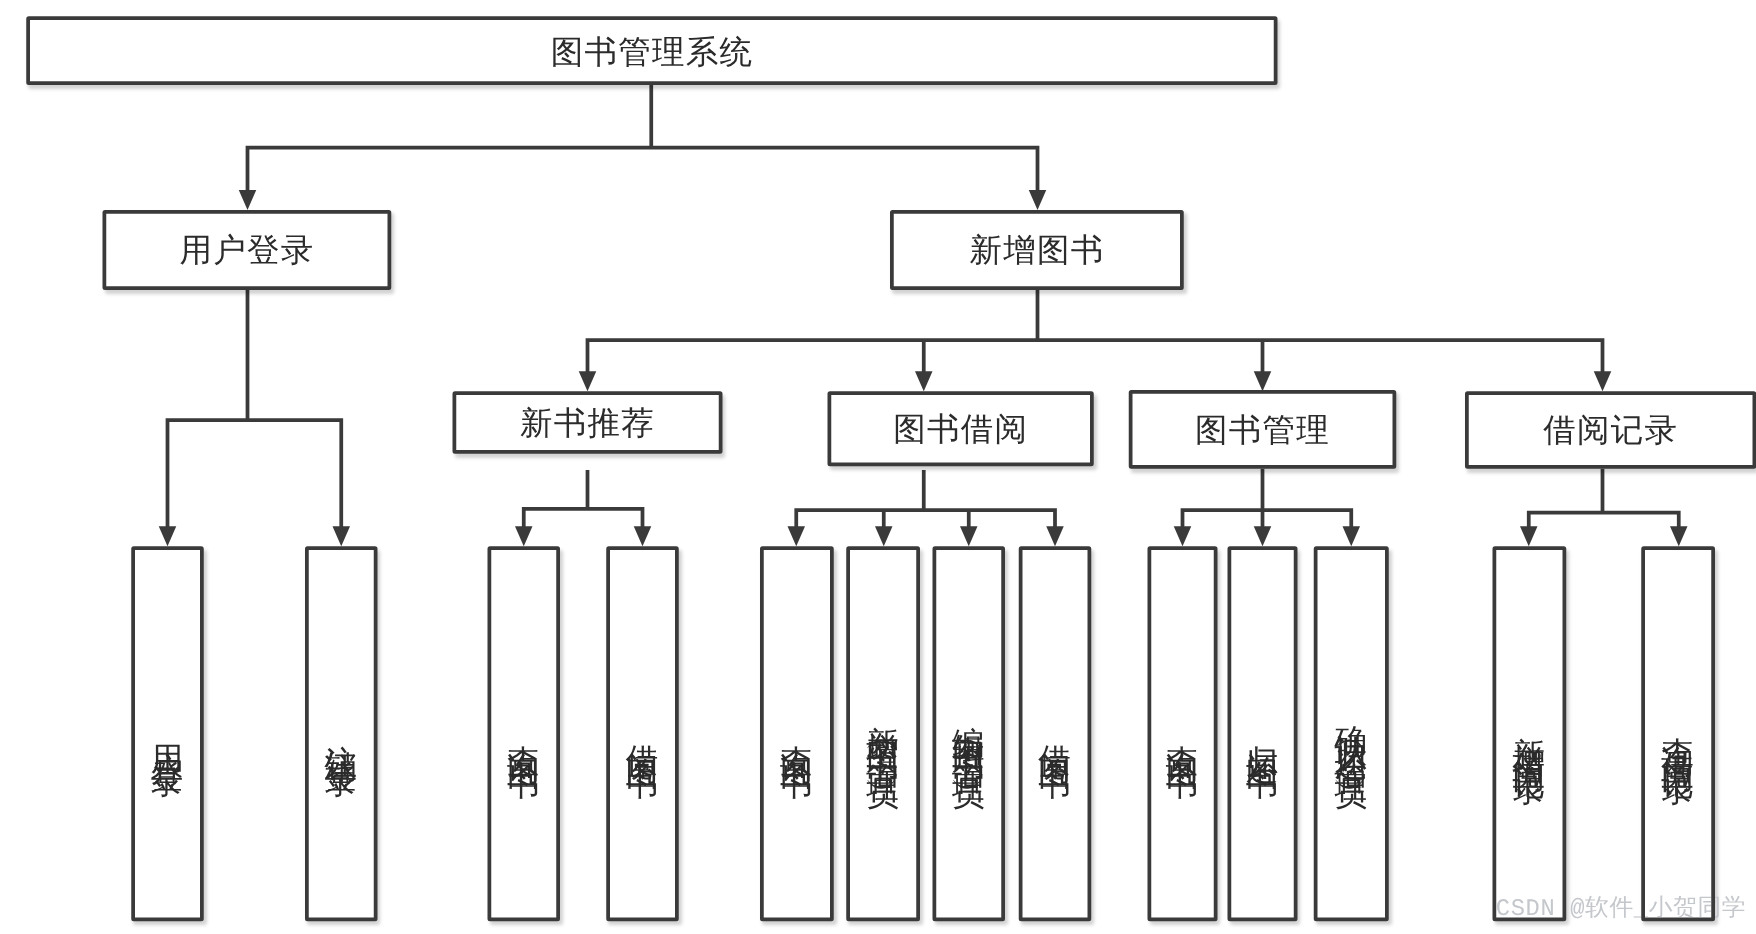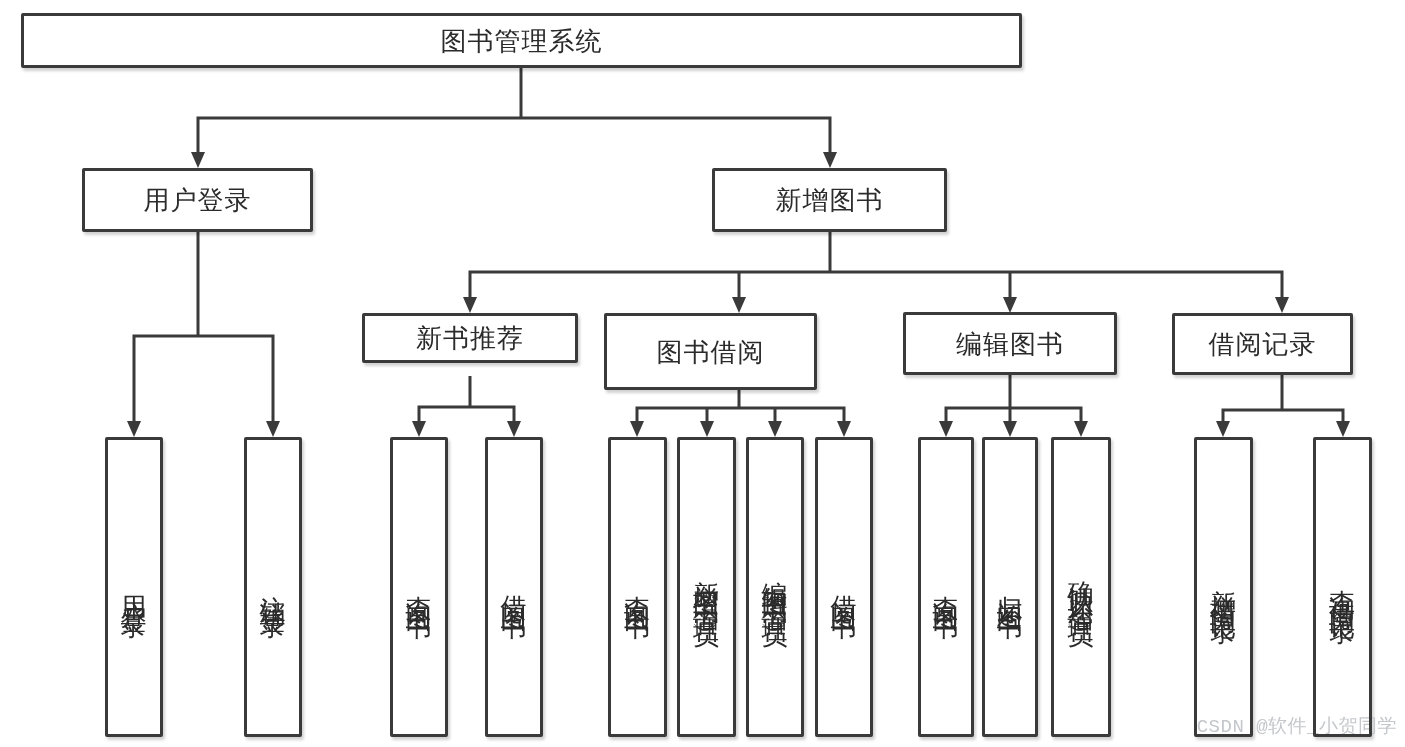--- a/index.html
+++ b/index.html
@@ -112,27 +112,27 @@
   <div class="box h" style="left:82px;top:168px;width:231px;height:64px">
     <span class="lbl">用户登录</span>
   </div>
   <div class="box h" style="left:712px;top:168px;width:235px;height:64px">
     <span class="lbl">新增图书</span>
   </div>
 
   <div class="box h" style="left:362px;top:313px;width:216px;height:50px">
     <span class="lbl">新书推荐</span>
   </div>
-  <div class="box h" style="left:604px;top:313px;width:213px;height:77px">
+  <div class="box h" style="left:662px;top:313px;width:213px;height:60px">
     <span class="lbl">图书借阅</span>
   </div>
   <div class="box h" style="left:903px;top:312px;width:214px;height:63px">
-    <span class="lbl">编辑图书</span>
+    <span class="lbl">图书管理</span>
   </div>
-  <div class="box h" style="left:1172px;top:313px;width:181px;height:62px">
+  <div class="box h" style="left:1172px;top:313px;width:233px;height:62px">
     <span class="lbl">借阅记录</span>
   </div>
 
   <div class="box v" style="left:105px;top:437px;width:58px;height:300px">
     <span class="lbl">用户登录</span>
   </div>
   <div class="box v" style="left:244px;top:437px;width:58px;height:300px">
     <span class="lbl">注销登录</span>
   </div>
 

